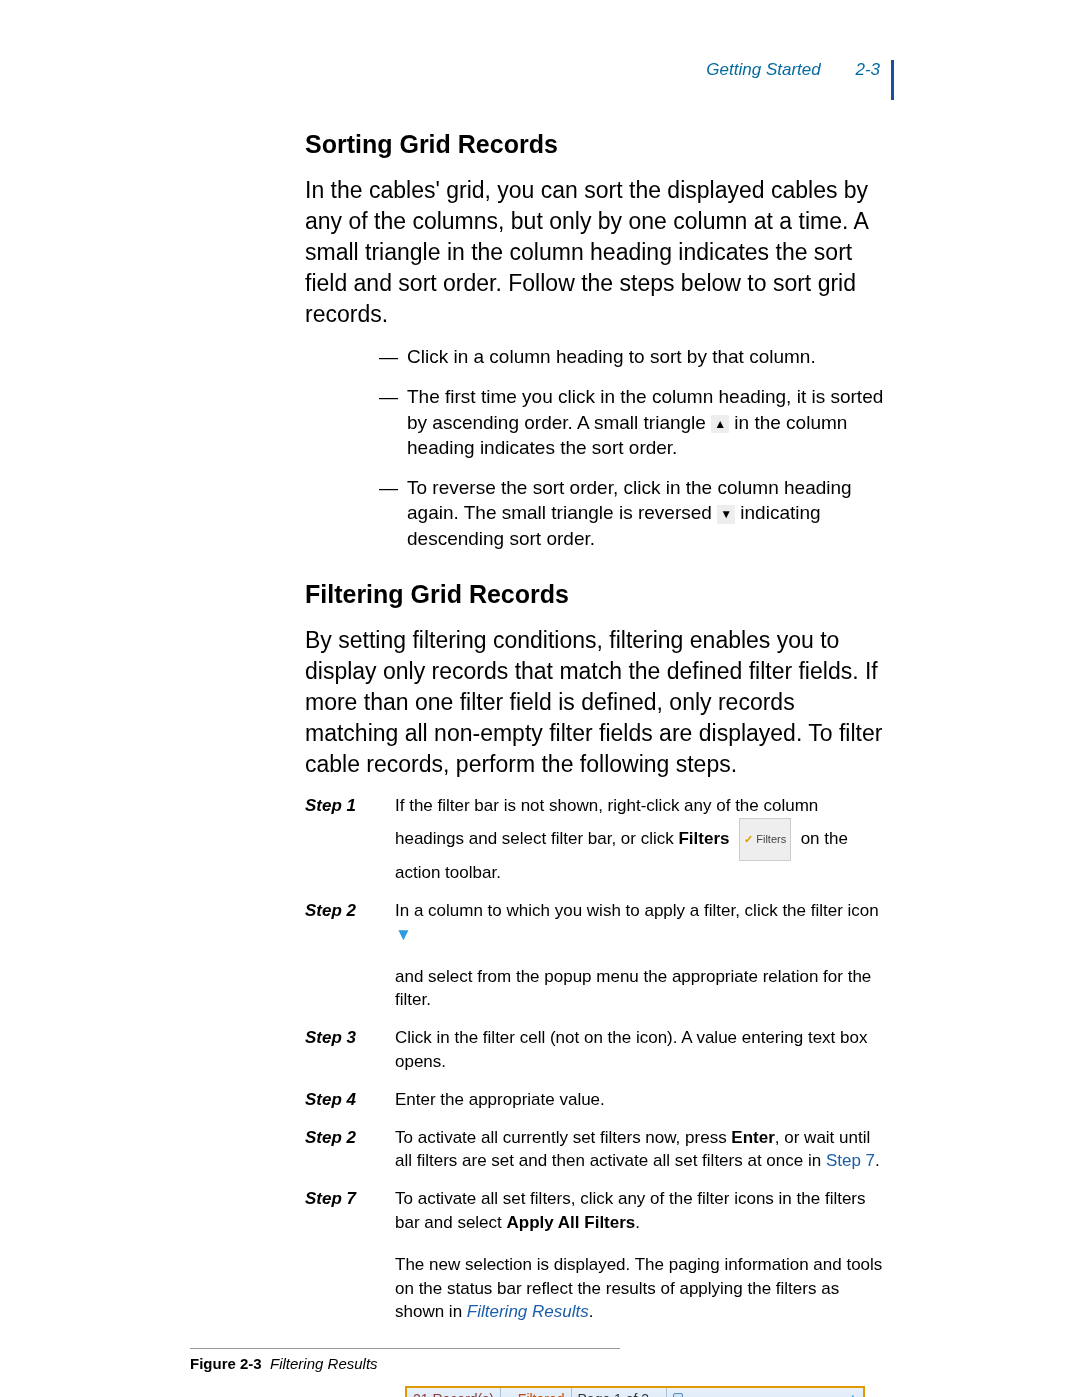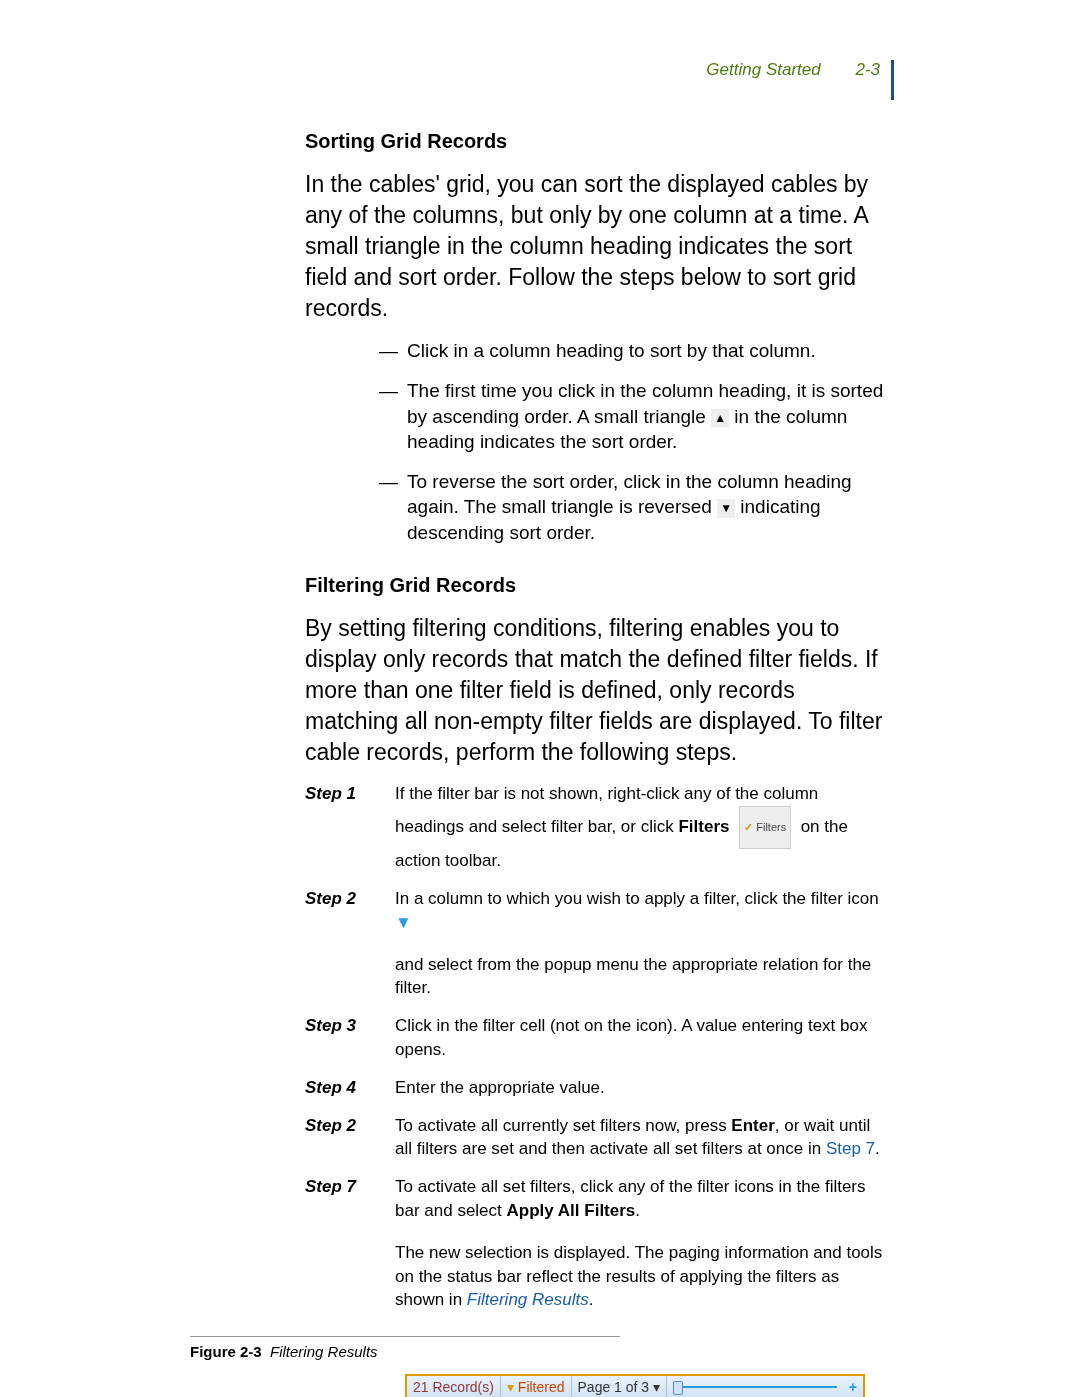--- a/index.html
+++ b/index.html
@@ -22,30 +22,30 @@
     right: 186px;
     top: 60px;
     width: 3px;
     height: 40px;
     background: #1a4fa0;
   }
   .header-line {
     text-align: right;
     font-style: italic;
     font-size: 17px;
-    color: #4d7c0f;
+    color: #0369a1;
     margin-bottom: 50px;
     padding-right: 10px;
   }
   .header-line .ch { margin-right: 30px; }
   .content {
     padding-left: 115px;
   }
   h3 {
-    font-size: 20px;
+    font-size: 25px;
     font-weight: bold;
     margin: 0 0 10px 0;
   }
   p.body {
     font-size: 23px;
     line-height: 1.35;
     margin: 16px 0 14px 0;
     font-family: Verdana, Geneva, sans-serif;
   }
   .bullets {

